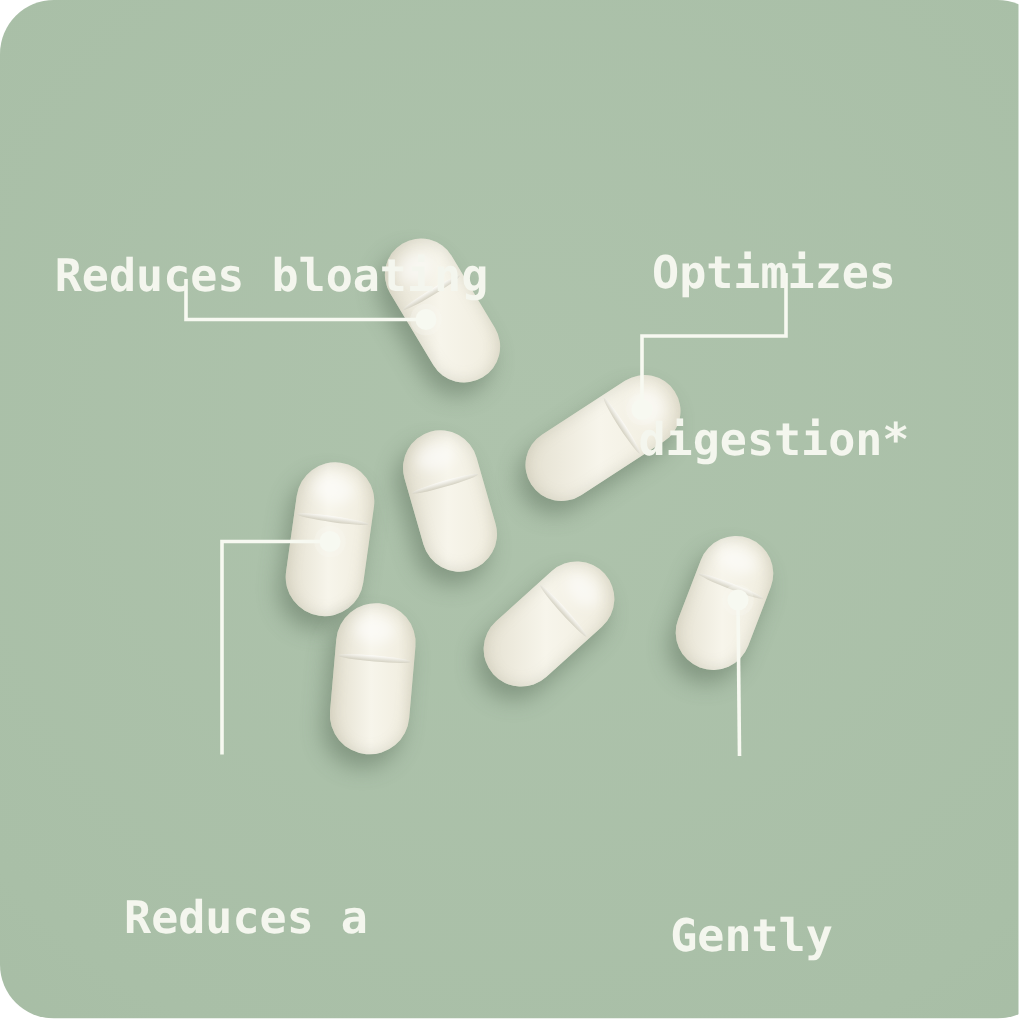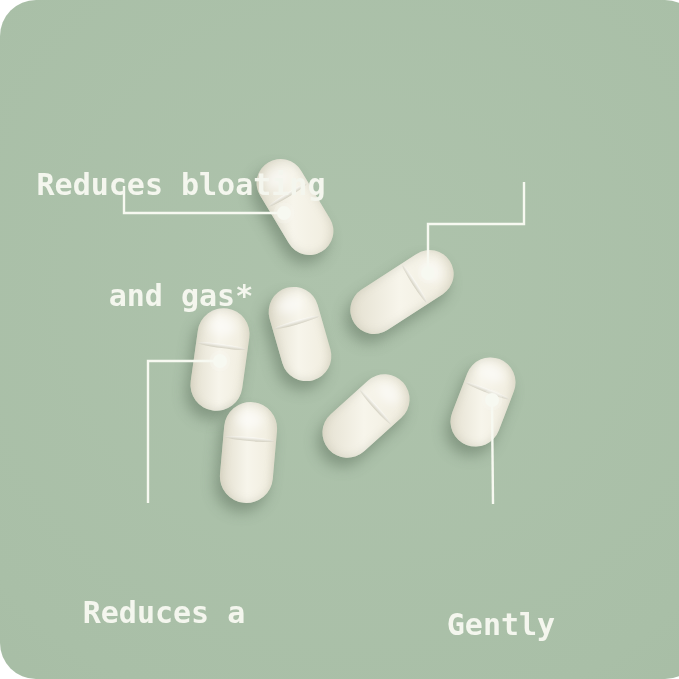--- a/index.html
+++ b/index.html
@@ -112,23 +112,26 @@
       <polyline points="148,503 148,361 218,361" fill="none" stroke="#f7f9f1" stroke-width="2.4"></polyline>
       <circle cx="220" cy="361" r="10.5" fill="#f7f9f1" opacity="0.3"></circle>
       <circle cx="220" cy="361" r="7" fill="#f7f9f1"></circle>
       <polyline points="493,504 492,402" fill="none" stroke="#f7f9f1" stroke-width="2.4"></polyline>
       <circle cx="492" cy="400" r="10.5" fill="#f7f9f1" opacity="0.3"></circle>
       <circle cx="492" cy="400" r="7" fill="#f7f9f1"></circle>
     </svg>
 
   <div class="callout c1">
     <div>Reduces bloating</div>
-    <div>and gas*</div>
   </div>
 
+  <div class="callout c2">
+    <div>Optimizes</div>
+    <div>digestion*</div>
+  </div>
 
   <div class="callout c3">
     <div>Reduces a</div>
     
     
   </div>
 
   <div class="callout c4">
     <div>Gently</div>
     

